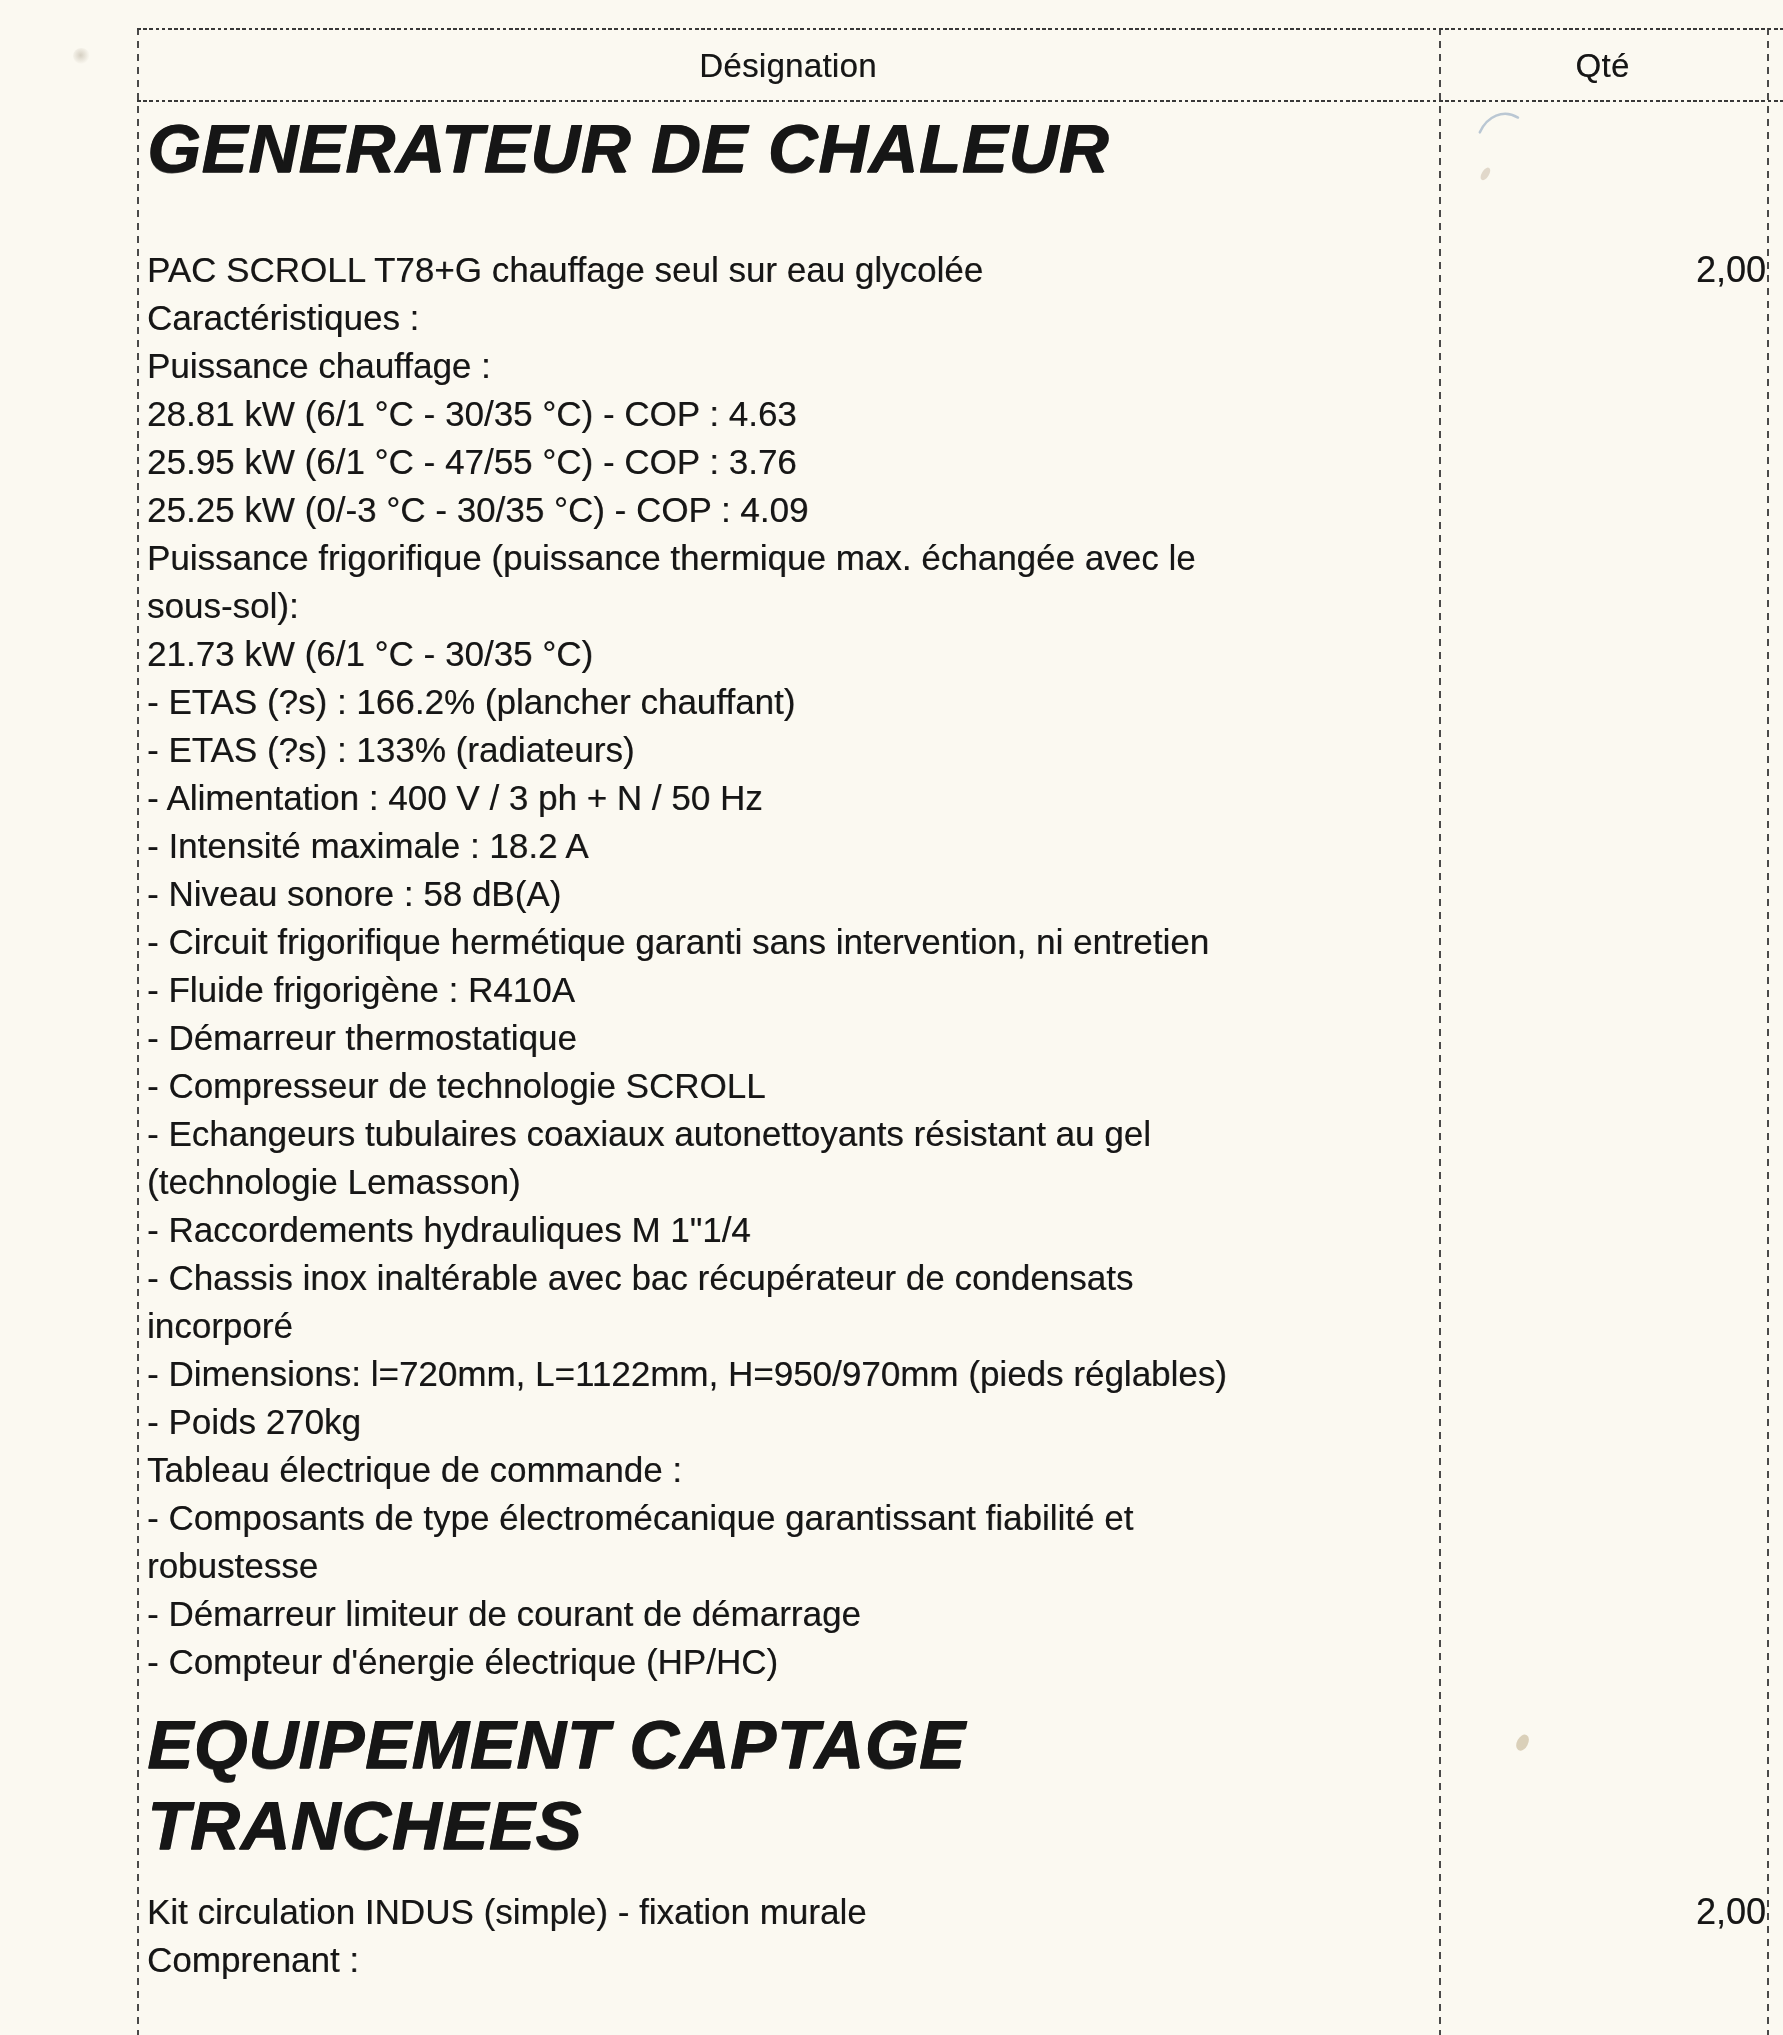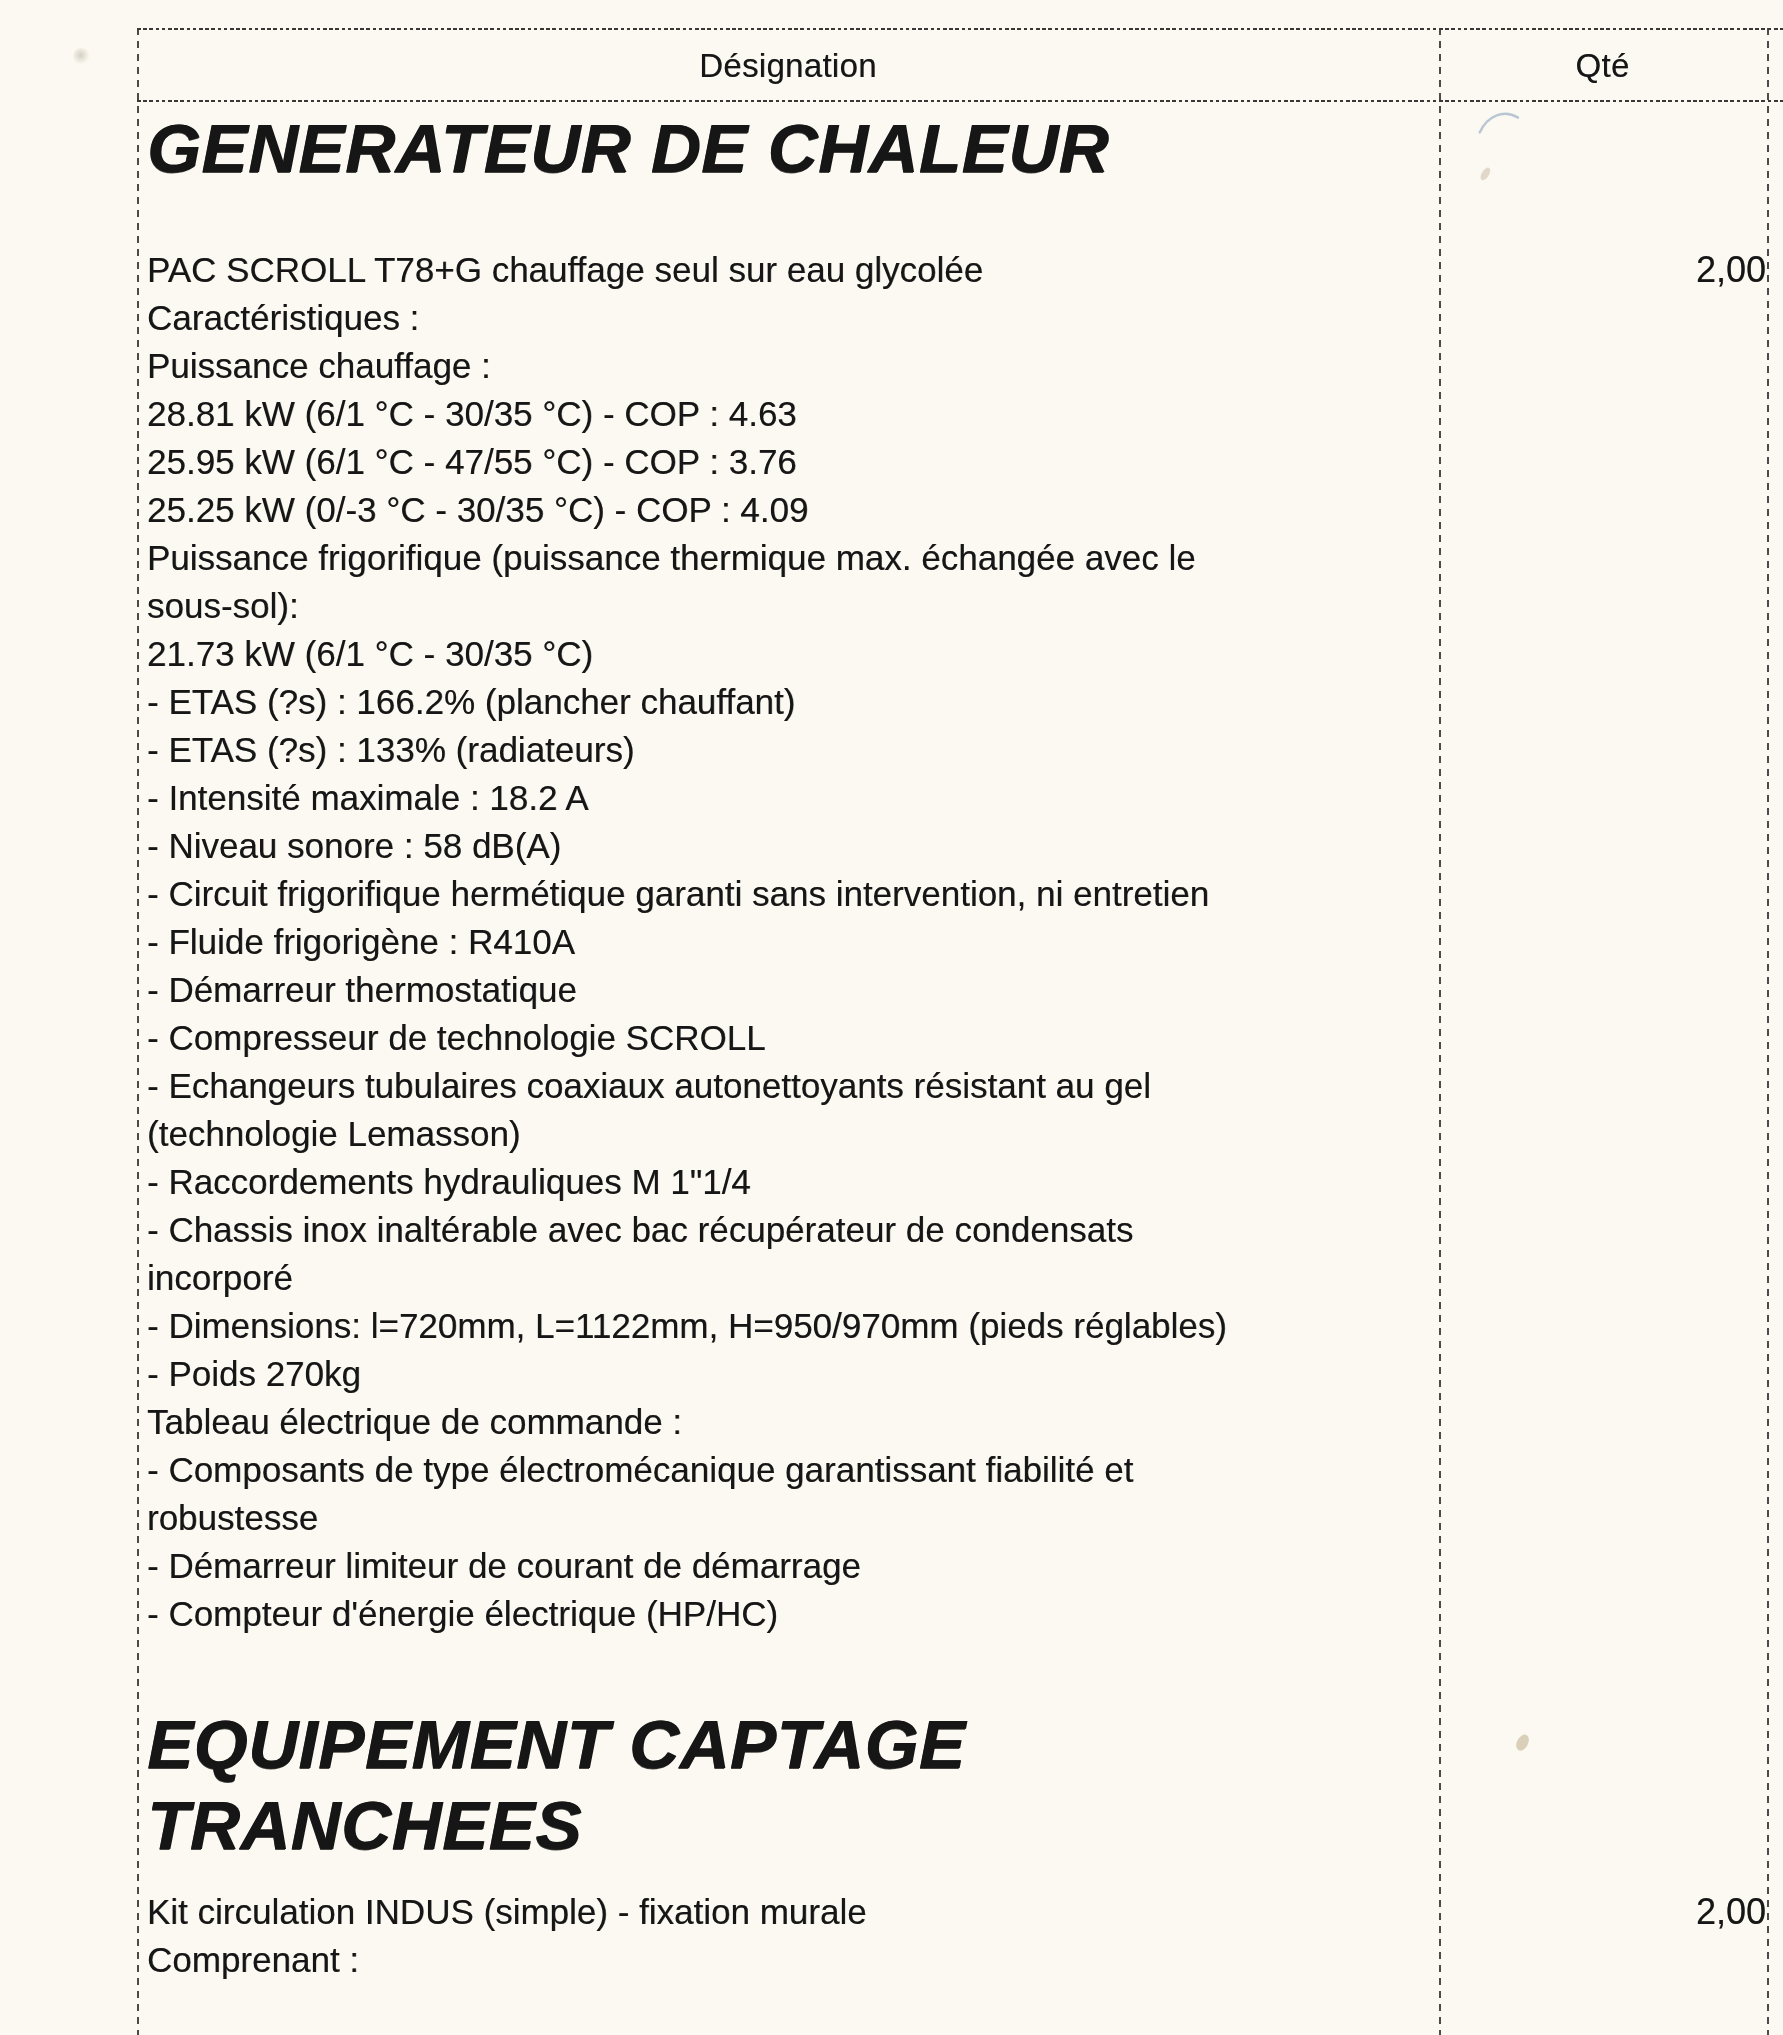--- a/index.html
+++ b/index.html
@@ -162,20 +162,21 @@
     <div>Caractéristiques :</div>
     <div>Puissance chauffage :</div>
     <div>28.81 kW (6/1 °C - 30/35 °C) - COP : 4.63</div>
     <div>25.95 kW (6/1 °C - 47/55 °C) - COP : 3.76</div>
     <div>25.25 kW (0/-3 °C - 30/35 °C) - COP : 4.09</div>
     <div>Puissance frigorifique (puissance thermique max. échangée avec le</div>
     <div>sous-sol):</div>
     <div>21.73 kW (6/1 °C - 30/35 °C)</div>
     <div>- ETAS (?s) : 166.2% (plancher chauffant)</div>
     <div>- ETAS (?s) : 133% (radiateurs)</div>
+    <div>- Alimentation : 400 V / 3 ph + N / 50 Hz</div>
     <div>- Intensité maximale : 18.2 A</div>
     <div>- Niveau sonore : 58 dB(A)</div>
     <div>- Circuit frigorifique hermétique garanti sans intervention, ni entretien</div>
     <div>- Fluide frigorigène : R410A</div>
     <div>- Démarreur thermostatique</div>
     <div>- Compresseur de technologie SCROLL</div>
     <div>- Echangeurs tubulaires coaxiaux autonettoyants résistant au gel</div>
     <div>(technologie Lemasson)</div>
     <div>- Raccordements hydrauliques M 1"1/4</div>
     <div>- Chassis inox inaltérable avec bac récupérateur de condensats</div>

